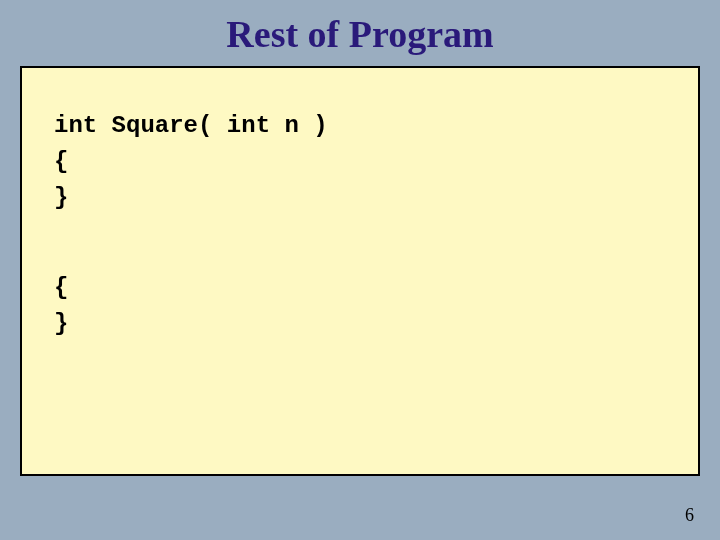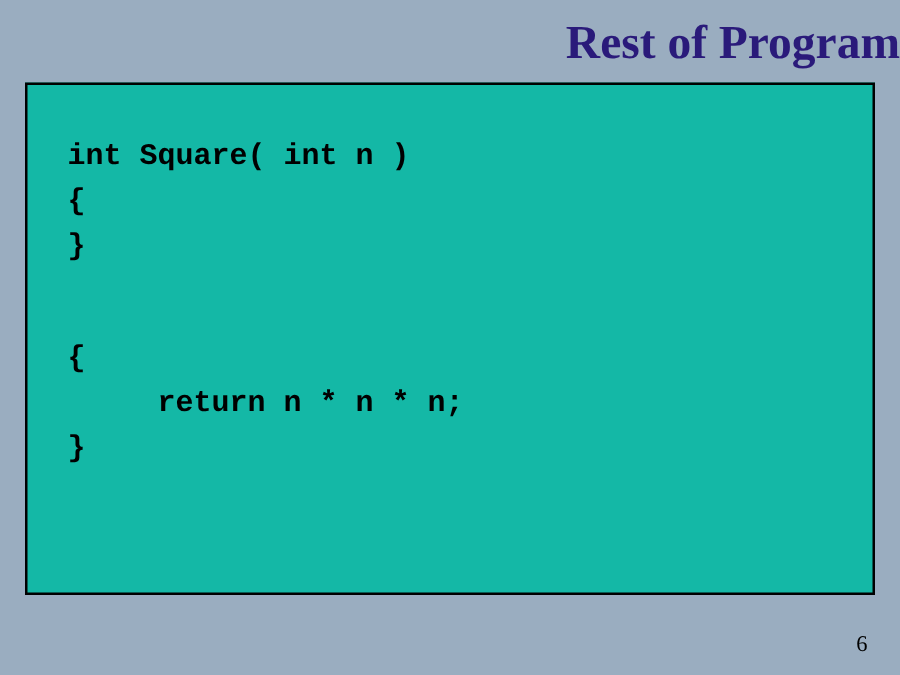--- a/index.html
+++ b/index.html
@@ -3,29 +3,29 @@
 <meta charset="utf-8">
 <style>
   * { margin: 0; padding: 0; box-sizing: border-box; }
   html, body { width: 720px; height: 540px; }
   body {
     background: #9aadc0;
     font-family: "Times New Roman", Times, serif;
     position: relative;
   }
   .title {
-    text-align: right;
+    text-align: center;
     font-size: 38px;
     font-weight: bold;
     color: #2a1a7a;
     padding-top: 12px;
     padding-bottom: 10px;
   }
   .code-box {
-    background: #14b8a6;
+    background: #fef9c3;
     border: 2px solid #000000;
     margin: 0 20px;
     padding: 40px 32px 26px 32px;
     height: 410px;
     font-family: "Courier New", Courier, monospace;
     font-size: 24px;
     font-weight: bold;
     color: #000000;
     line-height: 1.5;
   }
@@ -44,17 +44,16 @@
 <body>
 
 <div class="title">Rest of Program</div>
 
 <div class="code-box">
   <div class="code-line">int Square( int n )</div>
   <div class="code-line">{</div>
   <div class="code-line">}</div>
   <div class="code-gap"></div>
   <div class="code-line">{</div>
-  <div class="code-line">     return n * n * n;</div>
   <div class="code-line">}</div>
 </div>
 
 <div class="page-number">6</div>
 
 </body></html>

